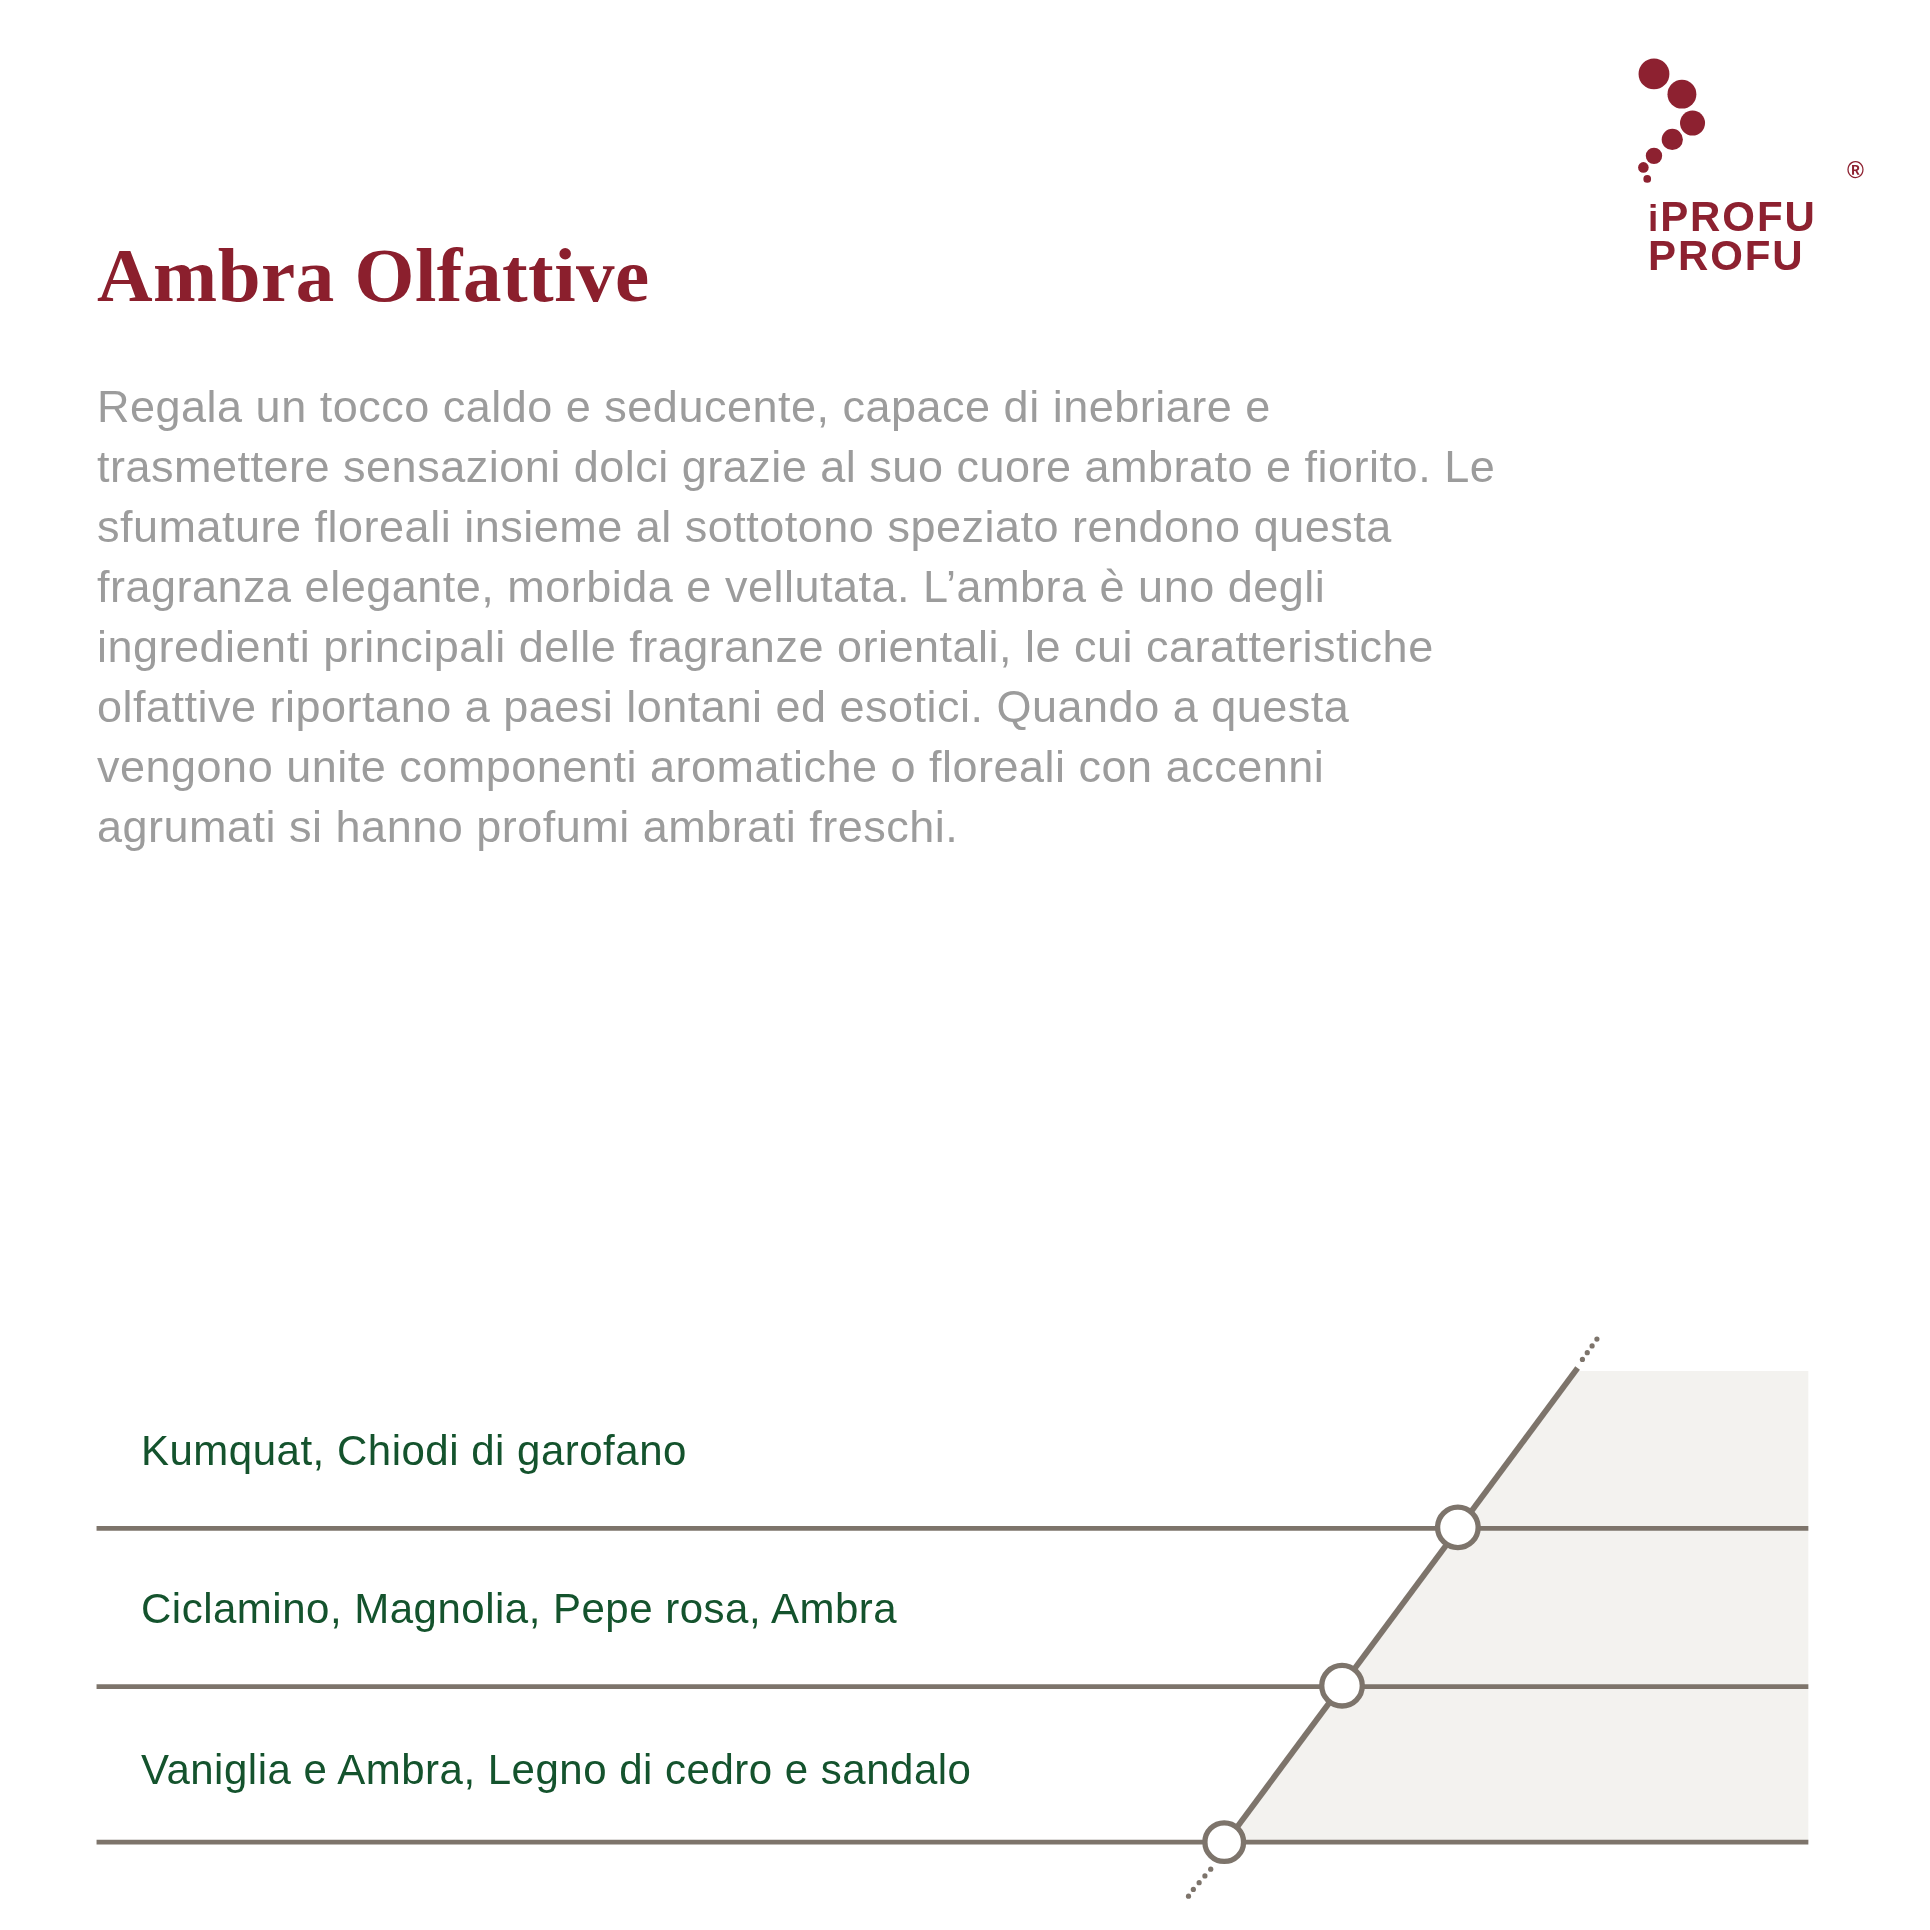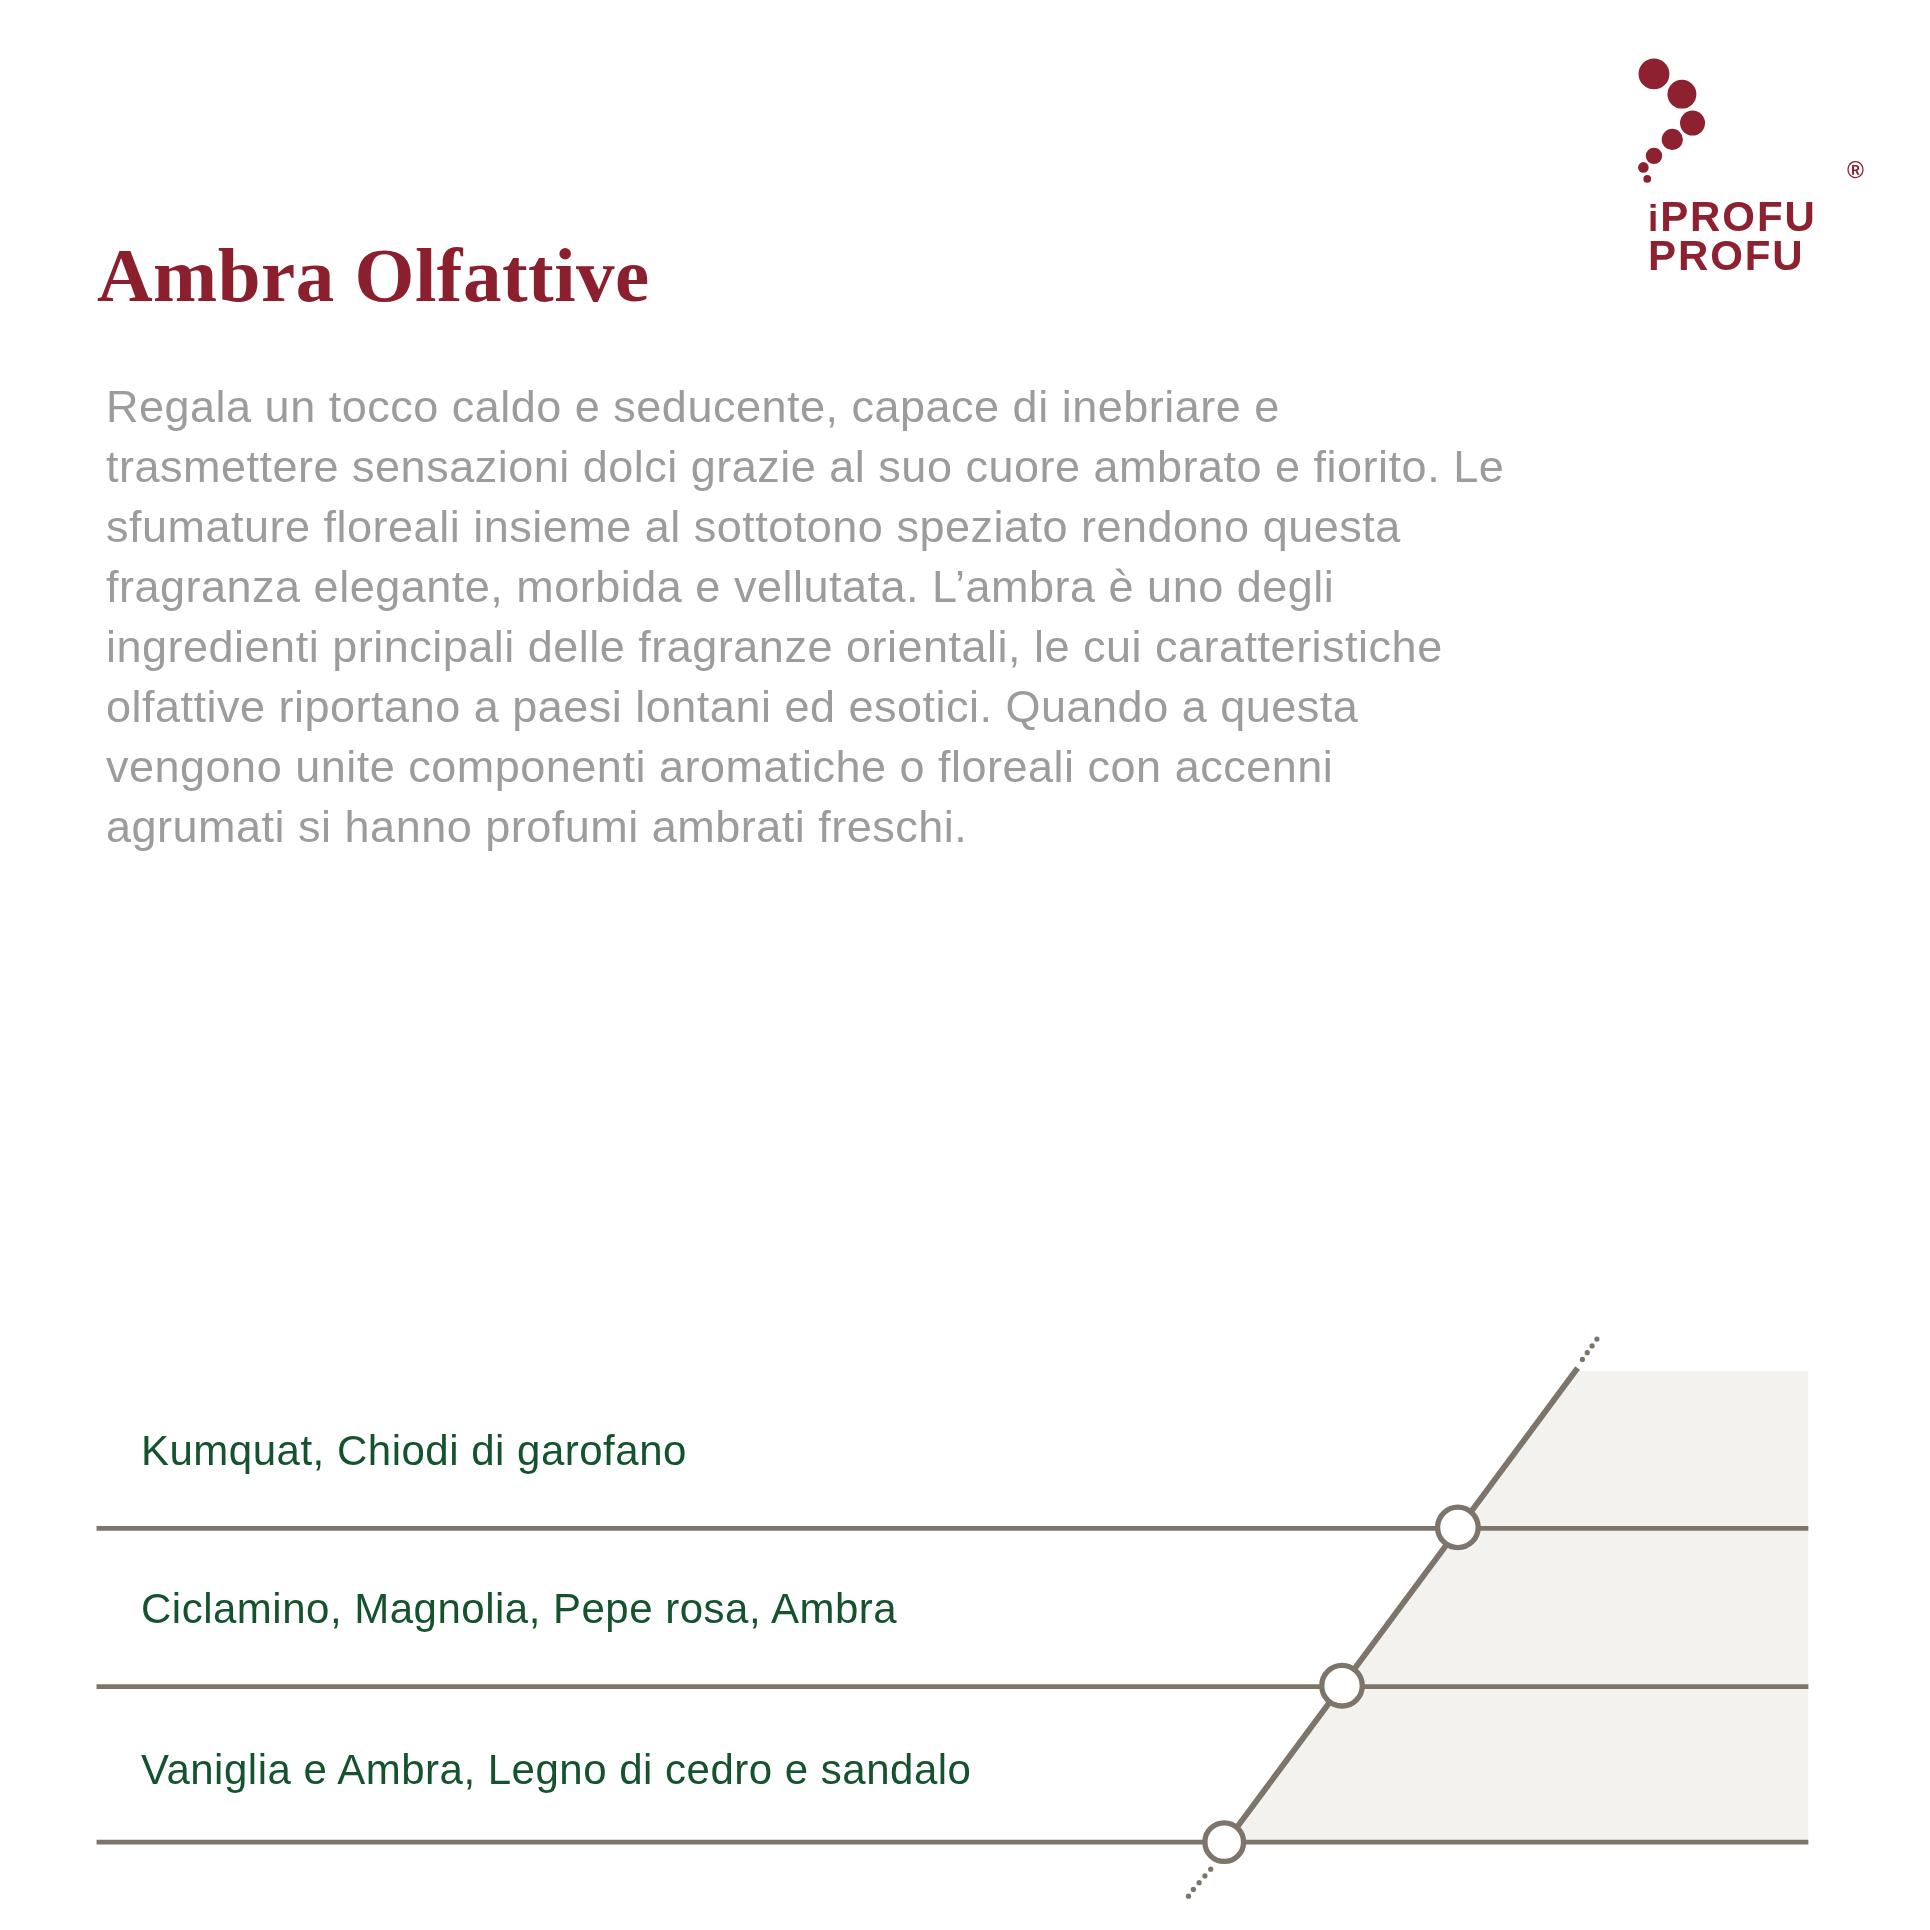--- a/index.html
+++ b/index.html
@@ -23,21 +23,20 @@
   #main-title{left:97px;top:185px;font-size:77px;}
   #notes-heading{left:97px;top:1315px;font-size:75px;}
   
   #description{
     position:absolute;
     left:97px;top:332px;width:1414px;
     font-size:45px;line-height:60px;
     letter-spacing:0.5px;
     color:#9c9c9c;
     font-weight:400;
-    margin-left:9px;
   }
   
   .note-label{
     position:absolute;
     left:97px;
     font-size:42px;
     color:#14532d;
     letter-spacing:0.5px;
     white-space:nowrap;
     margin-left:44px;

